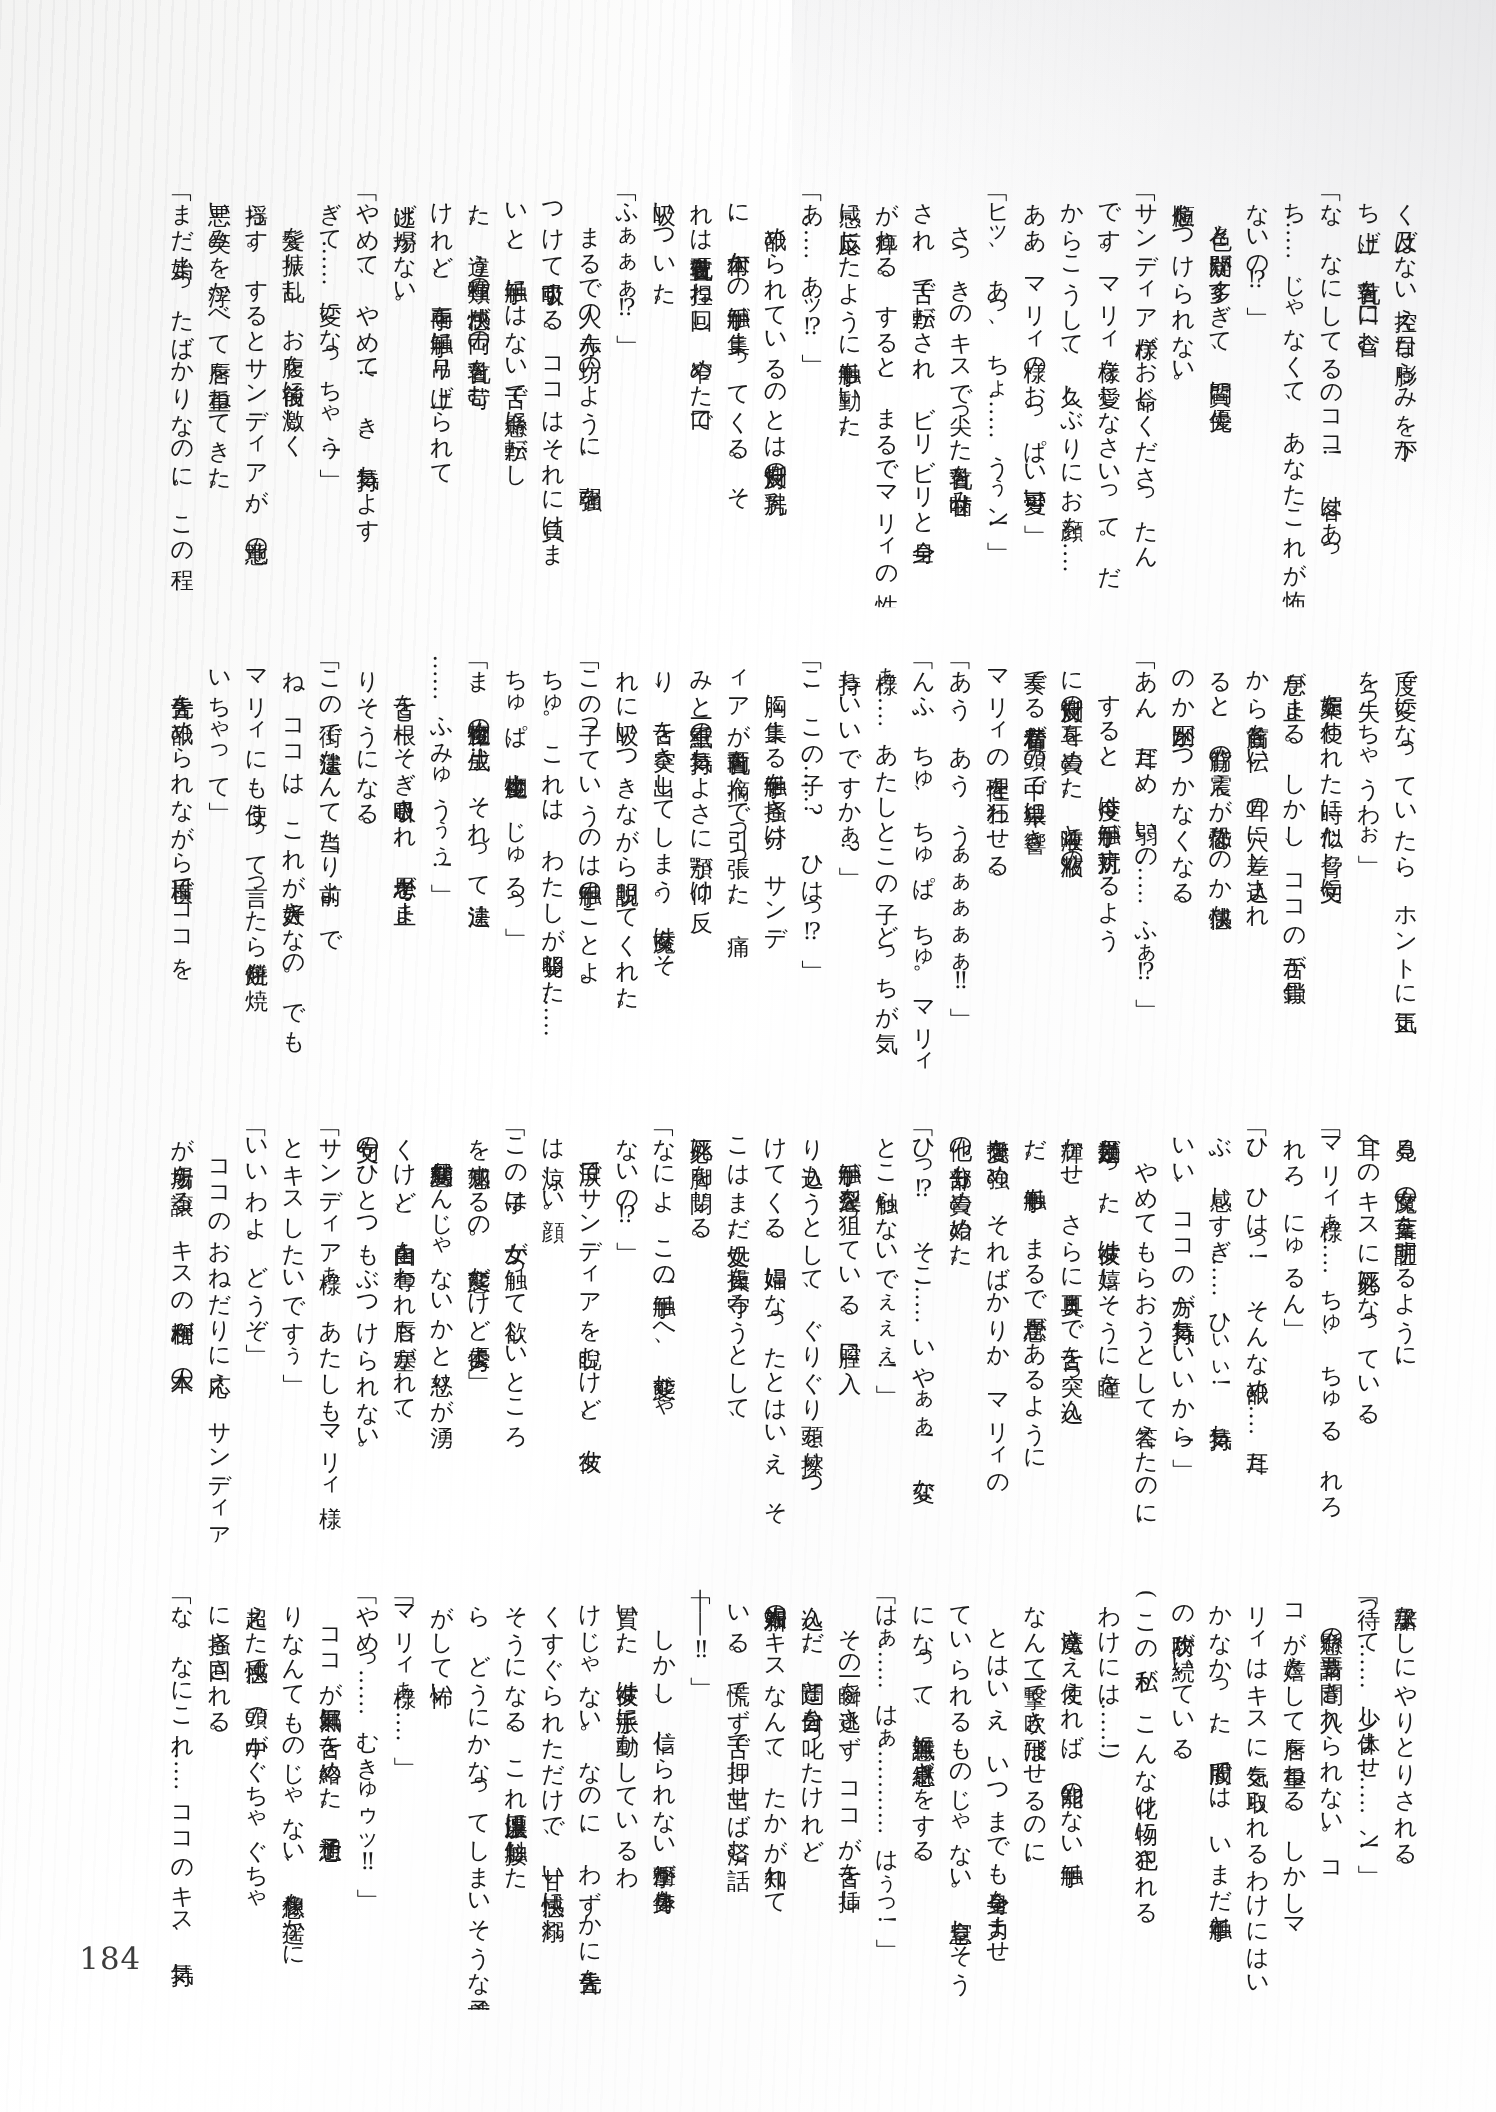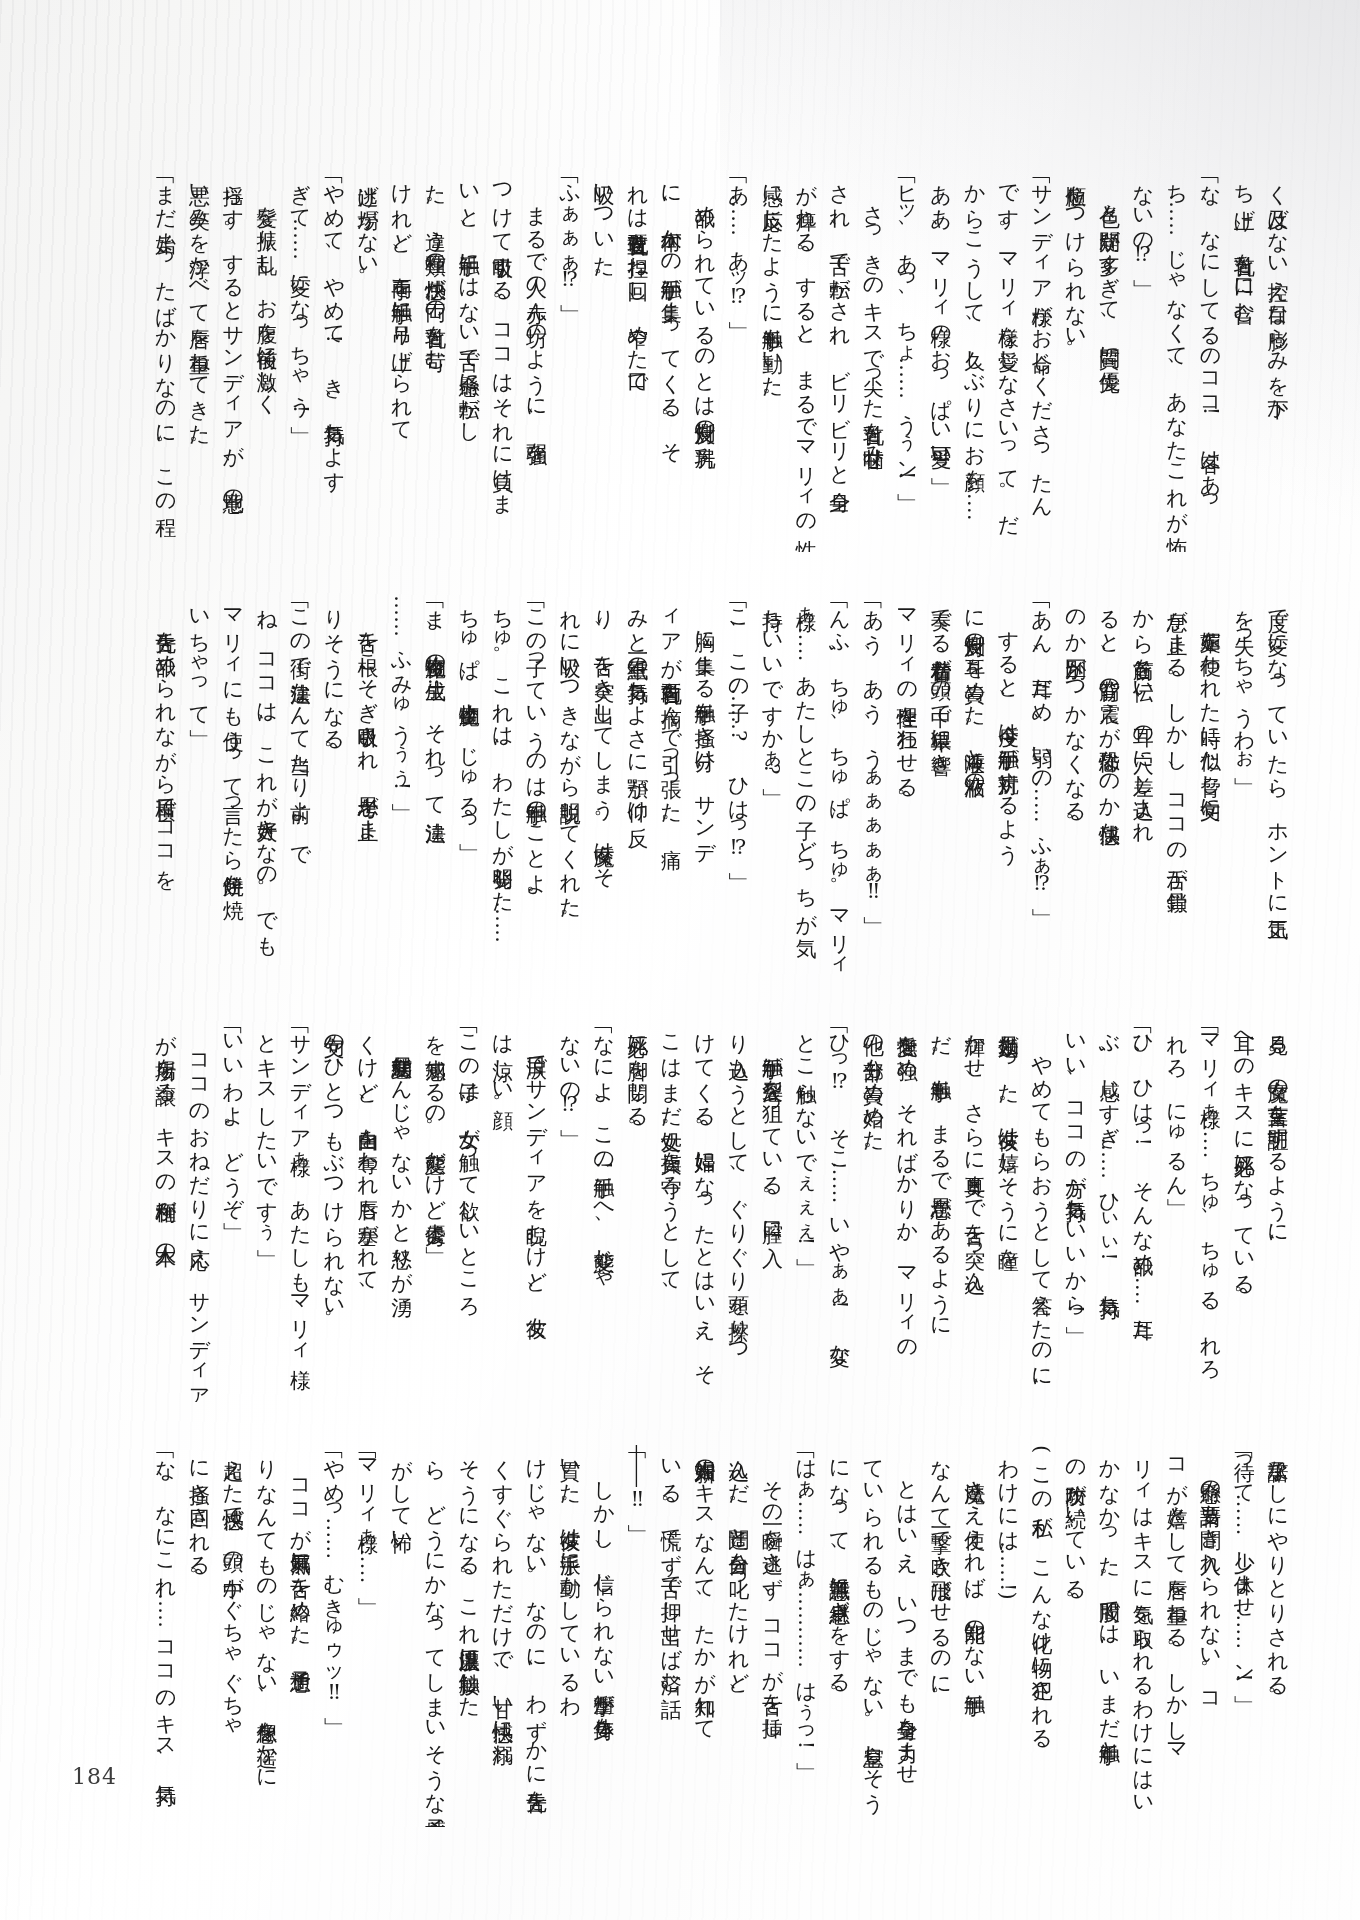--- a/index.html
+++ b/index.html
@@ -61,21 +61,21 @@
     font-size: 21px;
     overflow: hidden;
   }
   .tcol {
     line-height: 33.7px;
   }
   .page-number {
     position: absolute;
     left: 72px;
     top: 1764px;
-    font-size: 22px;
+    font-size: 28px;
     letter-spacing: 1px;
     color: #3c3c3c;
   }
 </style>
 </head>
 <body>
 
 <div class="page">
   <div class="stripes"></div>
   <div class="streak"></div>

